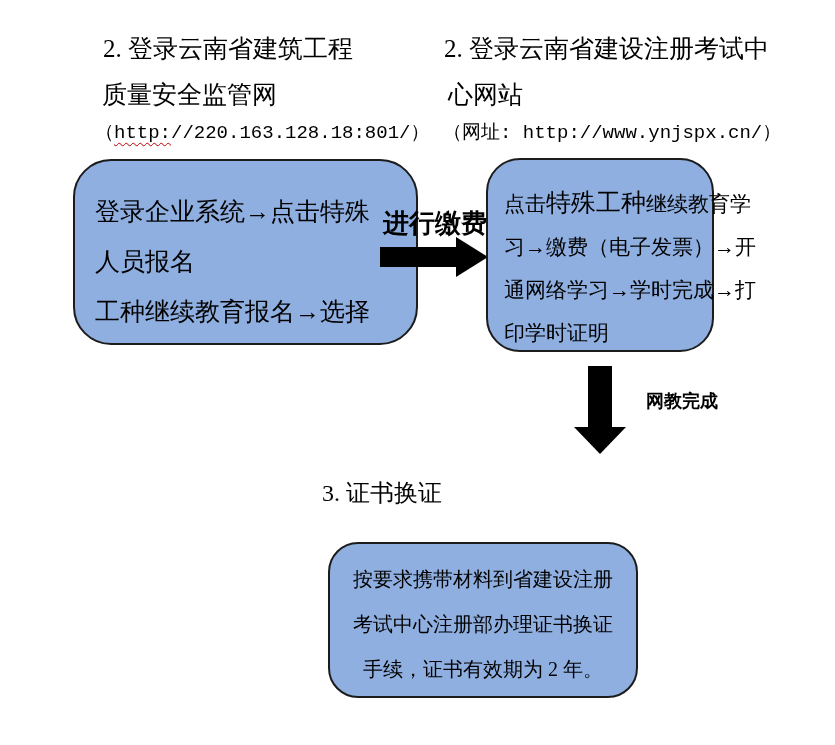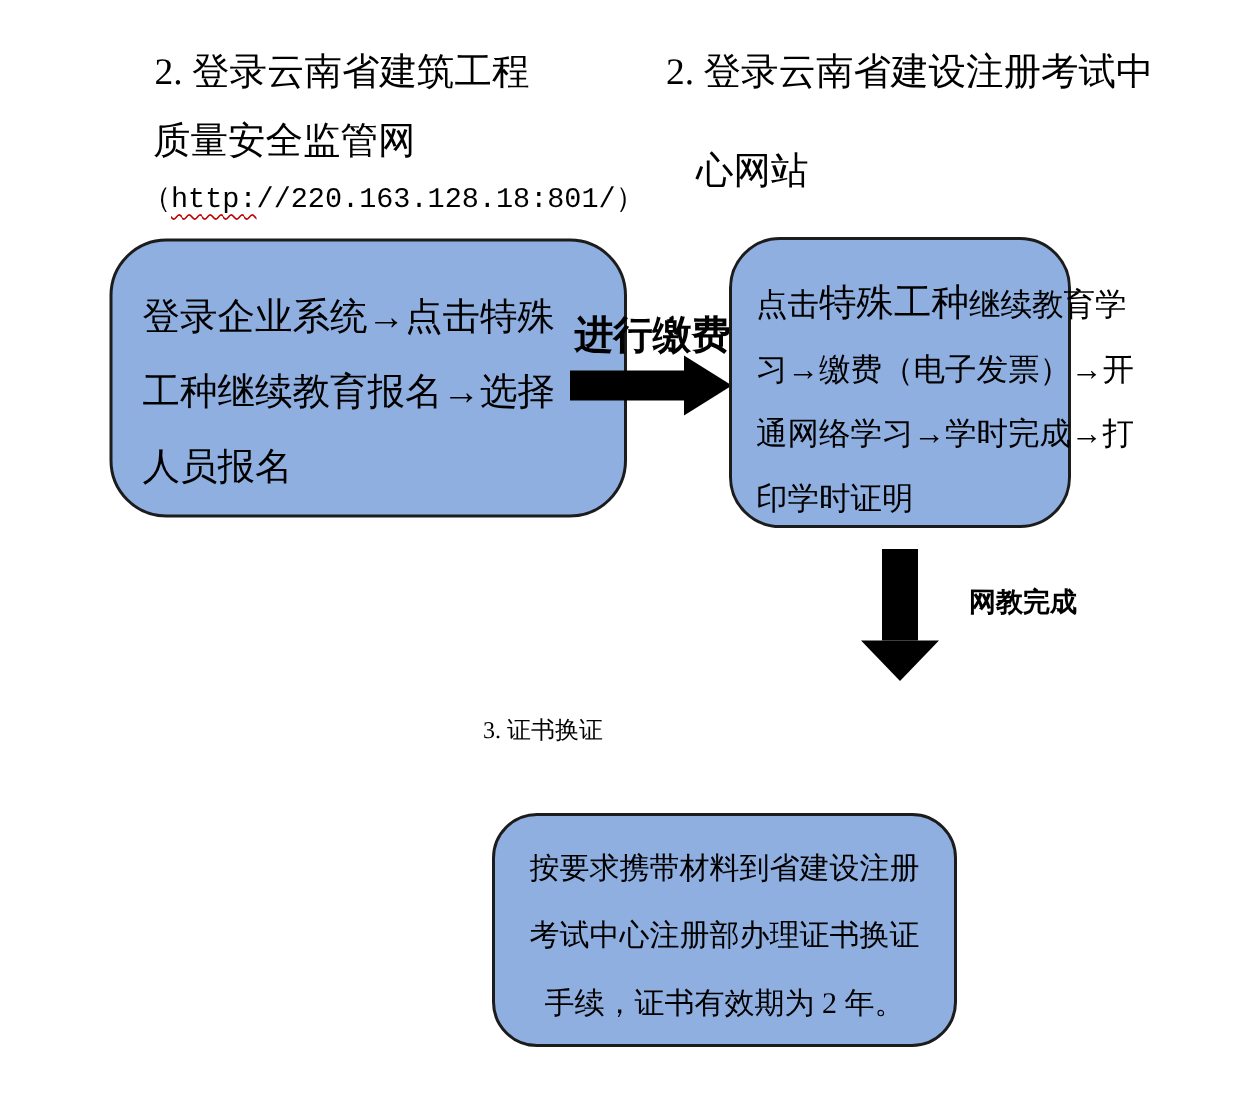--- a/index.html
+++ b/index.html
@@ -71,38 +71,39 @@
     border-top:20px solid transparent;
     border-bottom:20px solid transparent;
   }
   .shaft-down{left:588px;top:366px;width:24px;height:61px;}
   .head-down{
     position:absolute;left:574px;top:427px;width:0;height:0;
     border-top:27px solid var(--arrow-color);
     border-left:26px solid transparent;
     border-right:26px solid transparent;
   }
-  .step3{left:322px;top:477px;font-size:16px;}
+  .step3{left:322px;top:477px;font-size:24px;}
 </style>
 </head>
 <body>
 
 <div class="canvas">
 
   <div class="abs heading" style="left:103px;top:35px;">2. 登录云南省建筑工程</div>
   <div class="abs heading" style="left:102px;top:81px;">质量安全监管网</div>
   <div class="abs url" style="left:95px;top:119px;font-family:Liberation Mono, monospace;"><span>（</span><span class="wavy">http:</span><span>//220.163.128.18:801/）</span></div>
 
   <div class="abs heading" style="left:420px;top:35px;margin-left:24px;">2. 登录云南省建设注册考试中</div>
-  <div class="abs heading" style="left:464px;top:81px;margin-top:20px;">心网站</div>
+  <div class="abs heading" style="left:448px;top:81px;">心网站</div>
+  <div class="abs url" style="left:443px;top:119px;">（网址: http://www.ynjspx.cn/）</div>
 
   <div class="flowbox box-left">
     <div class="line">登录企业系统→点击特殊</div>
+    <div class="line">人员报名</div>
     <div class="line">工种继续教育报名→选择</div>
-    <div class="line">人员报名</div>
   </div>
 
   <div class="abs arrow-label lbl-pay">进行缴费</div>
   <div class="shaft shaft-right"></div>
   <div class="head-right"></div>
 
   <div class="flowbox box-right">
     <div class="line"><span>点击</span><span class="seg-big">特殊工种</span><span>继续教育学</span></div>
     <div class="line">习→缴费（电子发票）→开</div>
     <div class="line">通网络学习→学时完成→打</div>

